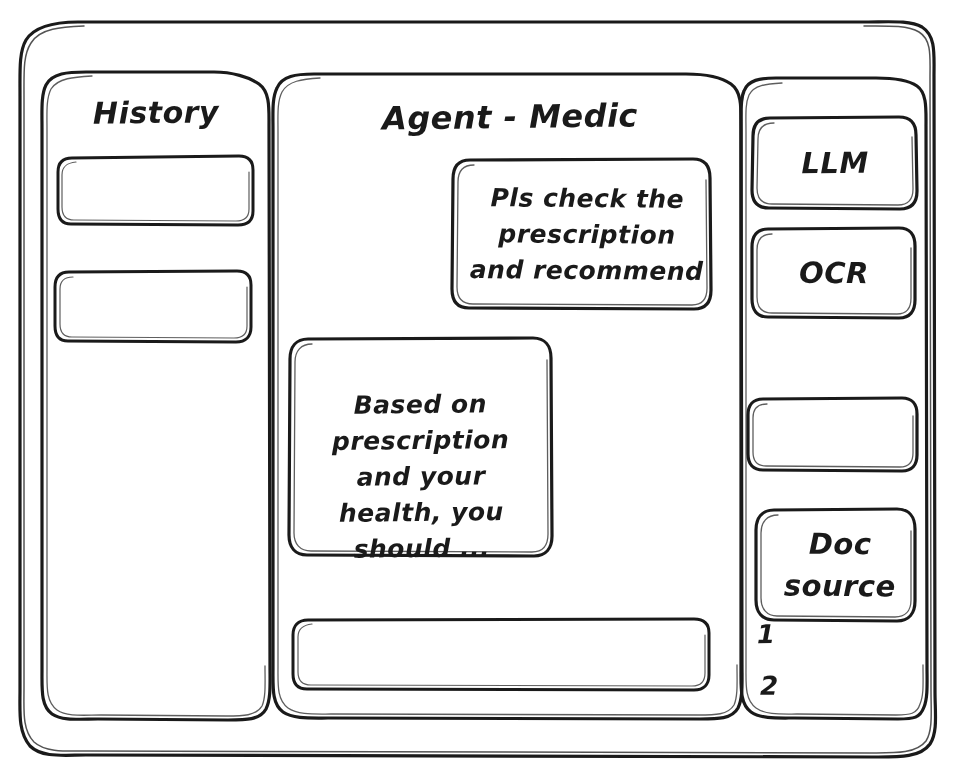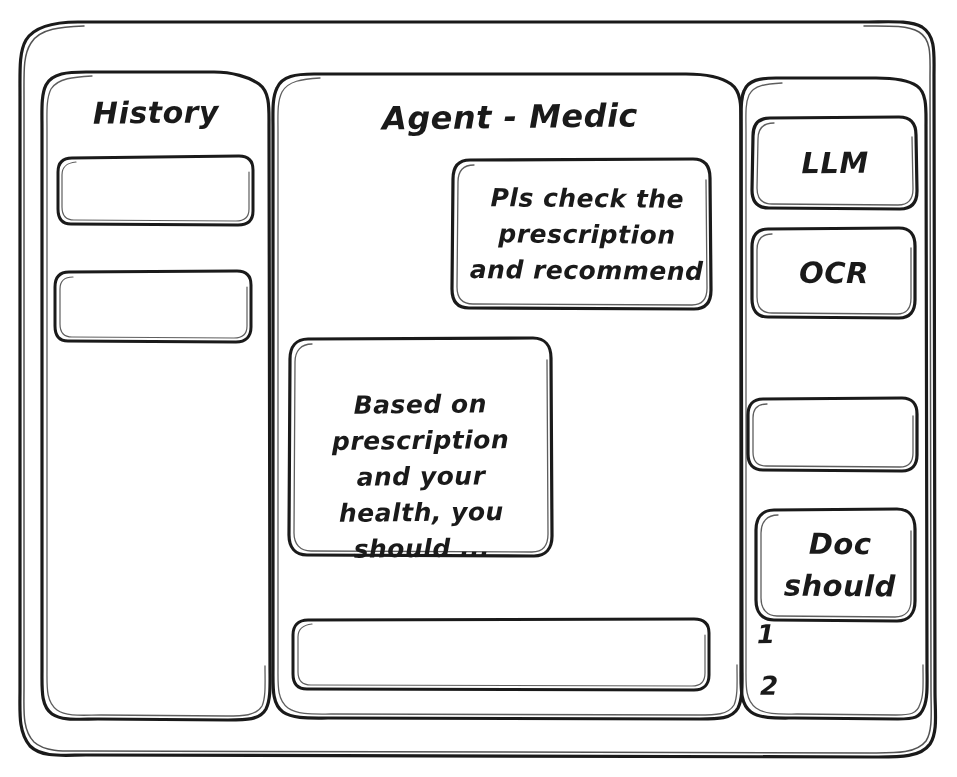--- a/index.html
+++ b/index.html
@@ -227,21 +227,21 @@
 
   <div class="abs" style="left:752px; top:228px; width:164px; height:90px;">
     <div class="btn-label hand tilt-b">OCR</div>
   </div>
 
 
   <div class="abs" style="left:756px; top:509px; width:160px; height:112px;padding-left:8px;">
     <div class="bubble-text hand tilt-b" style="font-size:29px; line-height:42px;">
       <div>
         <span>Doc</span>
-        <span>should</span>
+        <span>source</span>
       </div>
     </div>
   </div>
 
   <div class="abs hand list-num tilt-a" style="left:757px; top:620px; width:40px; height:34px;">1</div>
 
   <div class="abs hand list-num tilt-b" style="left:760px; top:672px; width:40px; height:34px;">2</div>
 
 </div>
 

